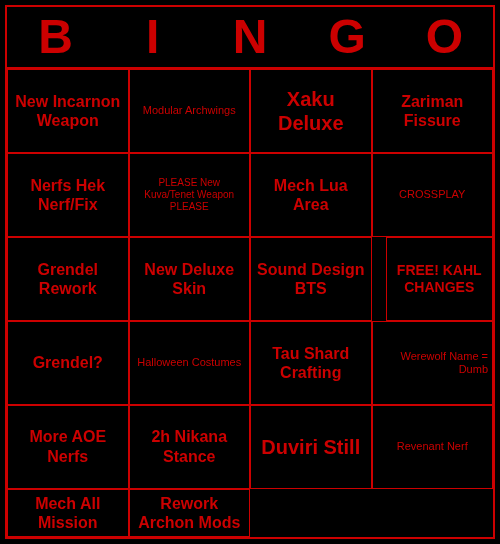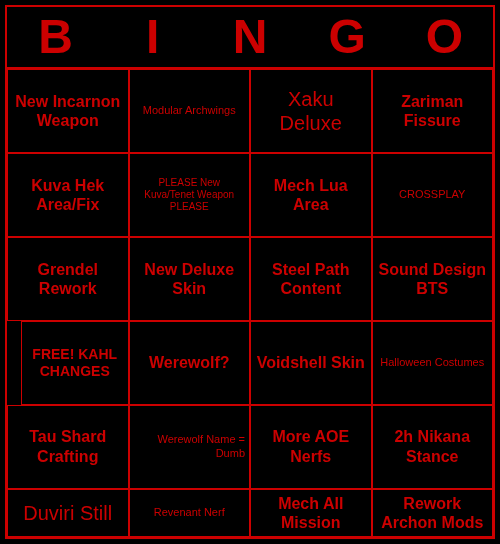--- a/index.html
+++ b/index.html
@@ -59,21 +59,21 @@
       justify-content: center;
       text-align: center;
       padding: 4px;
       color: #cc0000;
       background: #000;
       line-height: 1.2;
     }
 
     .bingo-cell.large {
       font-size: 20px;
-      font-weight: normal;
+      font-weight: bold;
     }
 
     .bingo-cell.medium {
       font-size: 16px;
       font-weight: bold;
     }
 
     .bingo-cell.small {
       font-size: 11px;
       font-weight: normal;
@@ -101,33 +101,31 @@
     <span class="bingo-letter">N</span>
     <span class="bingo-letter">G</span>
     <span class="bingo-letter">O</span>
   </div>
   <div class="bingo-grid">
 
     <div class="bingo-cell medium">New Incarnon Weapon</div>
     <div class="bingo-cell small">Modular Archwings</div>
     <div class="bingo-cell large">Xaku Deluxe</div>
     <div class="bingo-cell medium">Zariman Fissure</div>
-    <div class="bingo-cell medium">Kuva Hek Area/Fix</div>
+    <div class="bingo-cell medium">Nerfs Hek Nerf/Fix</div>
 
     <div class="bingo-cell xsmall">PLEASE New Kuva/Tenet Weapon PLEASE</div>
     <div class="bingo-cell medium">Mech Lua Area</div>
     <div class="bingo-cell small">CROSSPLAY</div>
     <div class="bingo-cell medium">Grendel Rework</div>
     <div class="bingo-cell medium">New Deluxe Skin</div>
 
-    <div class="bingo-cell medium">Steel Path Content</div>
     <div class="bingo-cell medium">Sound Design BTS</div>
     <div class="bingo-cell free">FREE! KAHL CHANGES</div>
-    <div class="bingo-cell medium">Werewolf?</div>
-    <div class="bingo-cell medium">Voidshell Skin</div>
+    <div class="bingo-cell medium">Grendel?</div>
 
     <div class="bingo-cell small">Halloween Costumes</div>
     <div class="bingo-cell medium">Tau Shard Crafting</div>
     <div class="bingo-cell small">Werewolf Name = Dumb</div>
     <div class="bingo-cell medium">More AOE Nerfs</div>
 
     <div class="bingo-cell medium">2h Nikana Stance</div>
     <div class="bingo-cell large">Duviri Still</div>
     <div class="bingo-cell small">Revenant Nerf</div>
     <div class="bingo-cell medium">Mech All Mission</div>

